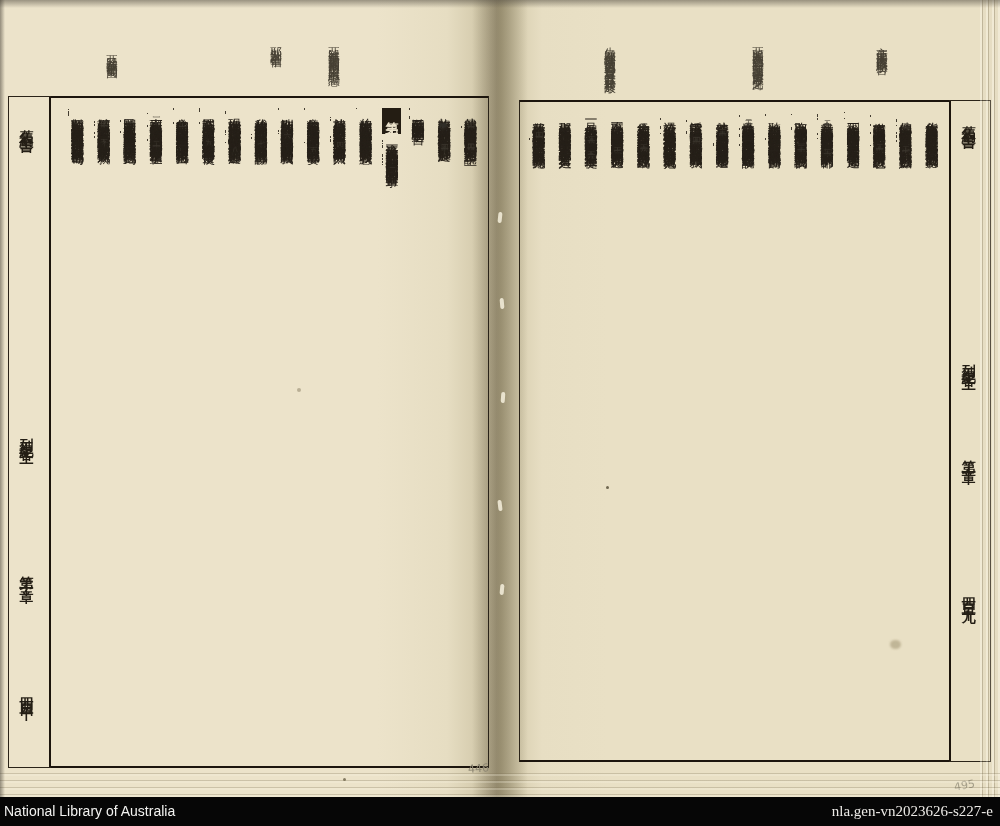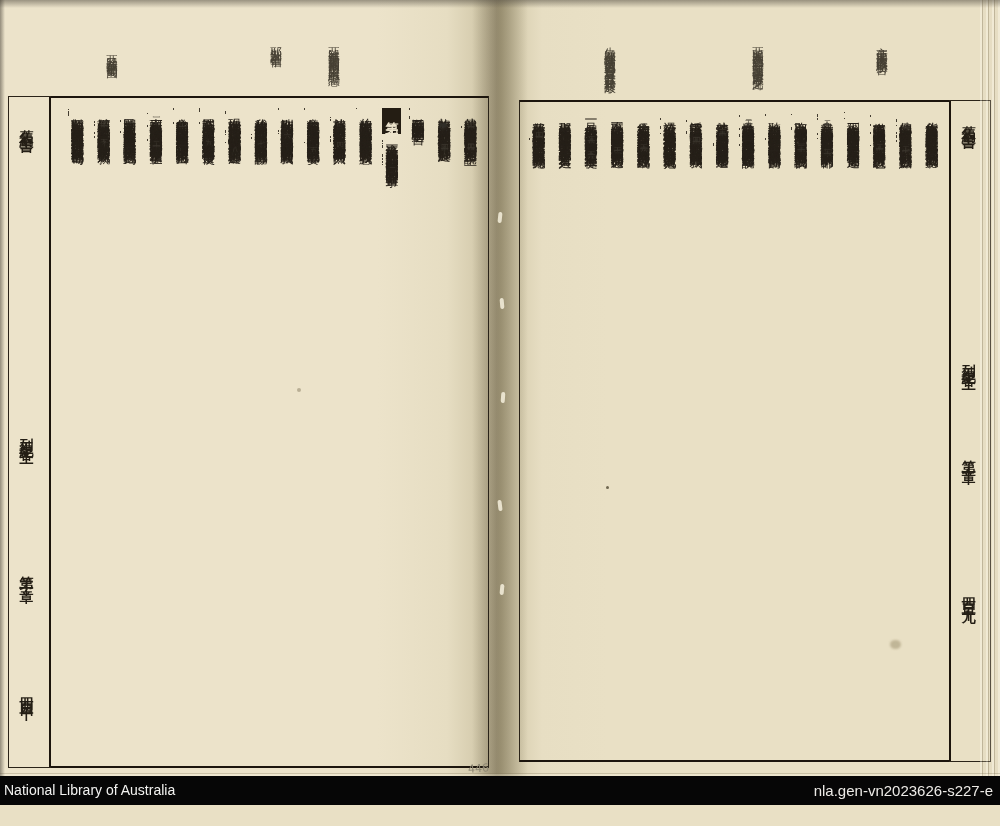--- a/index.html
+++ b/index.html
@@ -39,25 +39,25 @@
   .vs{font-size:8px;letter-spacing:0;color:#3a352c;}
   .nt{font-size:8.5px;letter-spacing:0;color:#33302a;}
   .pn{border-left:1.5px solid #433c30;padding-left:1px;}
   .chap{background:#241d13;color:#ece3cb;padding:3px 2px;letter-spacing:4px;font-weight:600;}
   
   .mnote{position:absolute;writing-mode:vertical-rl;height:68px;font-size:11.5px;line-height:15px;
          letter-spacing:1.5px;color:#464034;font-weight:500;}
   
   .pencil{position:absolute;font-family:"DejaVu Sans",sans-serif;font-size:11px;color:#8e8773;}
   
-  .bar{position:absolute;top:776px;left:0;width:1000px;height:29px;background:#060606;}
+  .bar{position:absolute;top:797px;left:0;width:1000px;height:29px;background:#060606;}
   .bar-left{position:absolute;left:4px;top:0;line-height:29px;color:#f2f2f0;
             font-family:"Liberation Sans",sans-serif;font-size:14px;}
   .bar-right{position:absolute;right:7px;top:0;line-height:29px;color:#eceae6;
-            font-family:Liberation Sans, sans-serif;font-size:15px;}
+            font-family:Liberation Serif, serif;font-size:15px;}
 </style>
 </head>
 <body>
 
 <div class="scan">
 
   <div class="paper left"></div>
   <div class="paper right"></div>
   <div class="gutter"></div>
 

